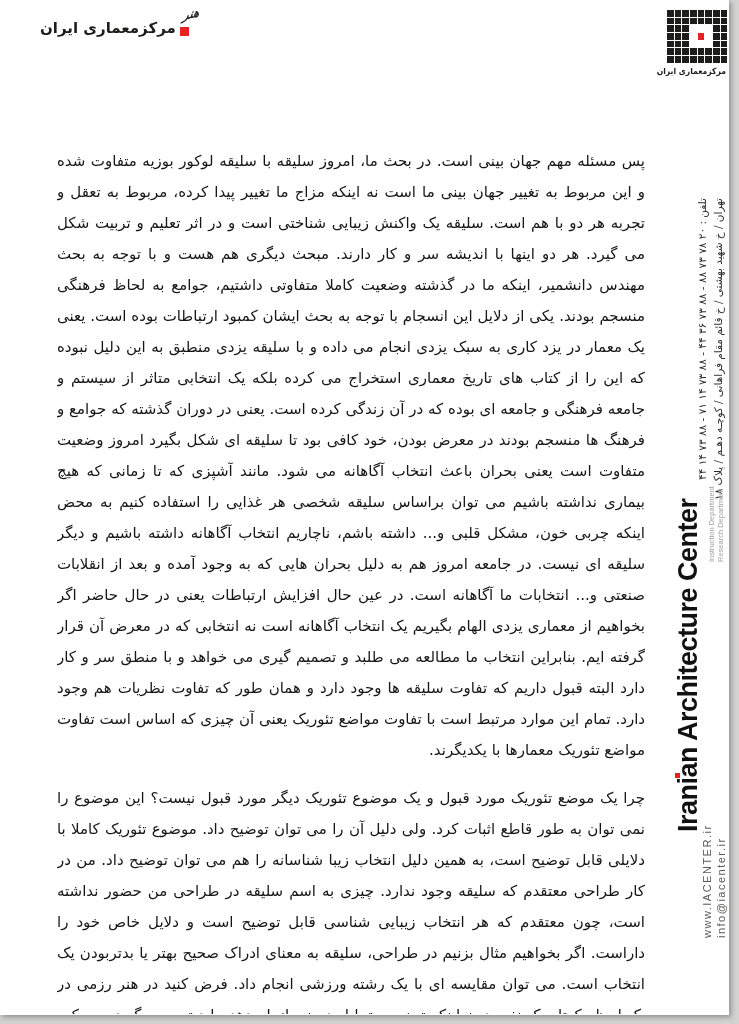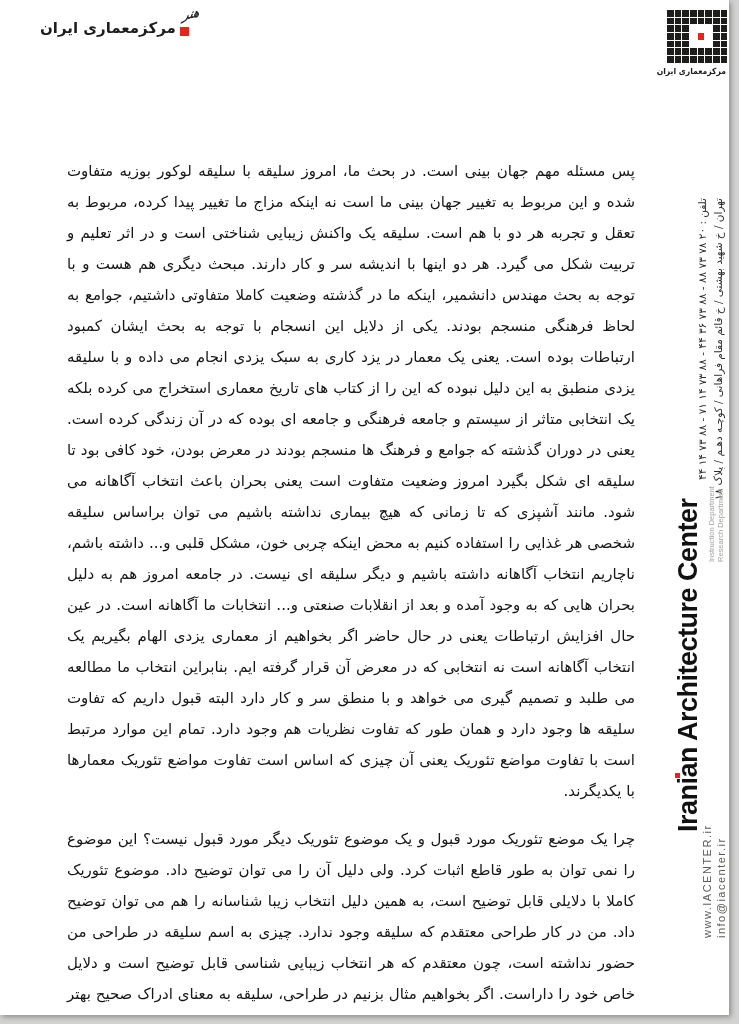--- a/index.html
+++ b/index.html
@@ -83,21 +83,21 @@
   }
   .web-block .line{font-size:11px;line-height:14px;letter-spacing:1.5px;white-space:nowrap;}
 
   
   .body-text{
     position:absolute;left:57px;top:146px;width:588px;height:868px;
     overflow:hidden;
     direction:rtl;text-align:justify;
     font-size:15px;line-height:31px;color:#161616;
   }
-  .body-text p{margin:10px;}
+  .body-text p{margin:0;}
   .body-text p + p{margin-top:17px;}
 </style>
 </head>
 <body>
 
 <div class="canvas">
   <div class="page">
 
     <div class="brand-honar">هنر</div>
     <div class="brand-square"></div>

